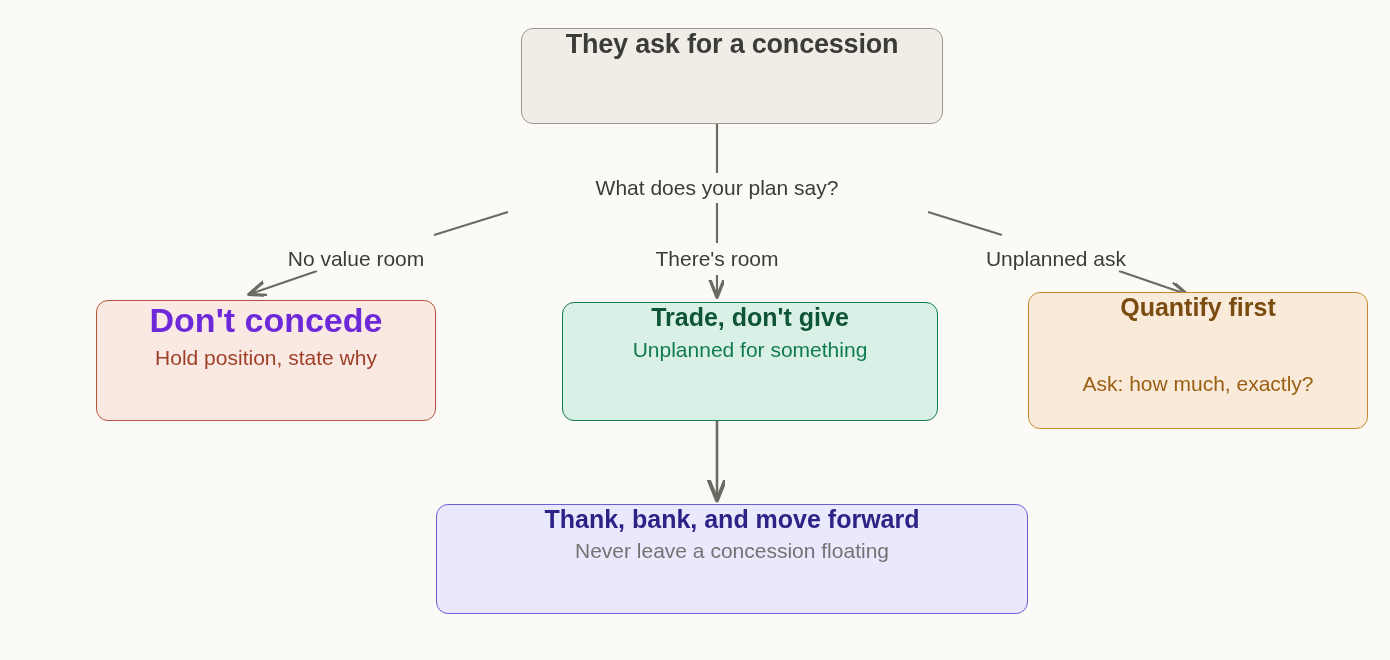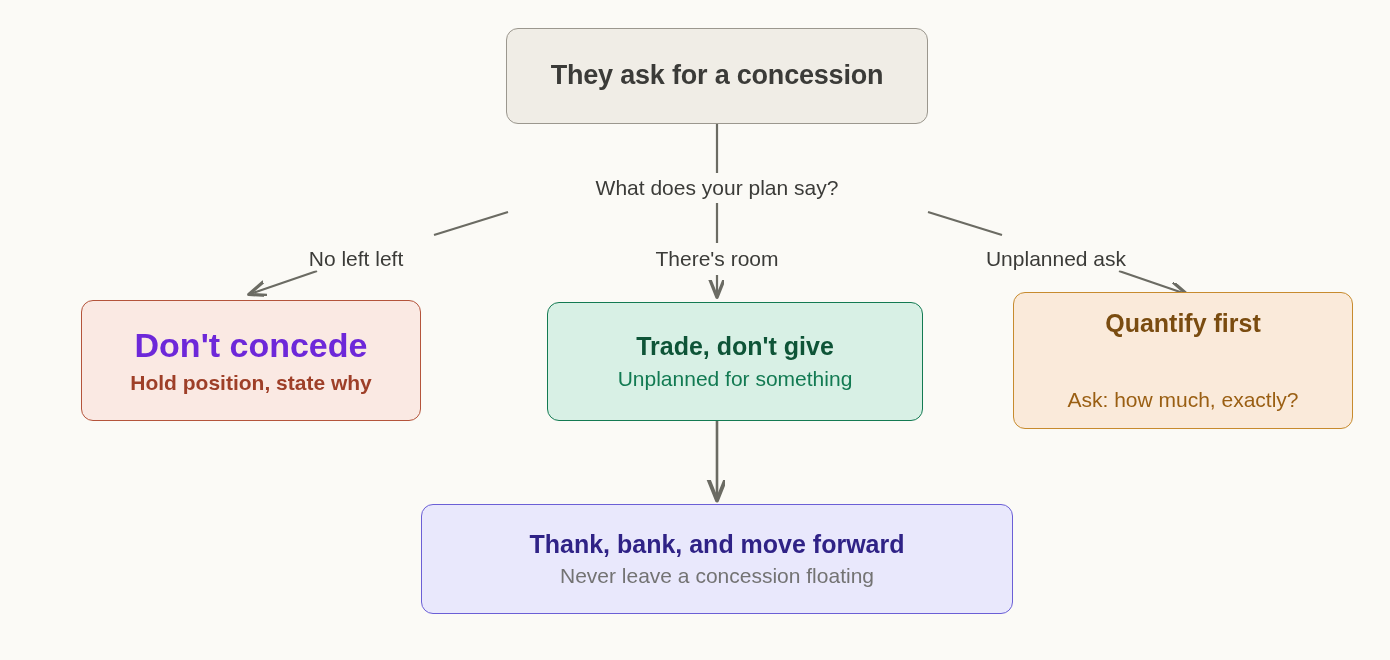--- a/index.html
+++ b/index.html
@@ -25,22 +25,23 @@
     width: 1390px;
     height: 660px;
   }
   .node {
     position: absolute;
     box-sizing: border-box;
     border-radius: 12px;
     display: flex;
     flex-direction: column;
     align-items: center;
-    justify-content: center;
+    justify-content: flex-start;
     text-align: center;
+    margin-left: 15px;
   }
   .node .title {
     font-weight: bold;
     line-height: 1.15;
   }
   .node .subtitle {
     line-height: 1.2;
   }
   
   #node-root {
@@ -66,21 +67,20 @@
     border: 1.8px solid #b4543b;
   }
   #node-dont-concede .title {
     font-size: 34px;
     color: #6d28d9;
   }
   #node-dont-concede .subtitle {
     font-size: 21px;
     color: #9e3f28;
     margin-top: 5px;
-    font-weight: bold;
   }
   
   #node-trade {
     left: 547px;
     top: 302px;
     width: 376px;
     height: 119px;
     background: #d8f0e5;
     border: 1.8px solid #137a52;
   }
@@ -174,21 +174,21 @@
 
     <line x1="717" y1="421" x2="717" y2="499" stroke="#6b6b63" stroke-width="2.6" marker-end="url(#arrowhead)"></line>
   </svg>
 
   <div class="node" id="node-root">
     <div class="title">They ask for a concession</div>
   </div>
 
   <div class="edge-label" id="label-plan">What does your plan say?</div>
 
-  <div class="edge-label" id="label-novalue">No left left</div>
+  <div class="edge-label" id="label-novalue">No value room</div>
 
   <div class="edge-label" id="label-room">There's room</div>
 
   <div class="edge-label" id="label-unplan">Unplanned ask</div>
 
   <div class="node" id="node-dont-concede">
     <div class="title">Don't concede</div>
     <div class="subtitle">Hold position, state why</div>
   </div>
 

